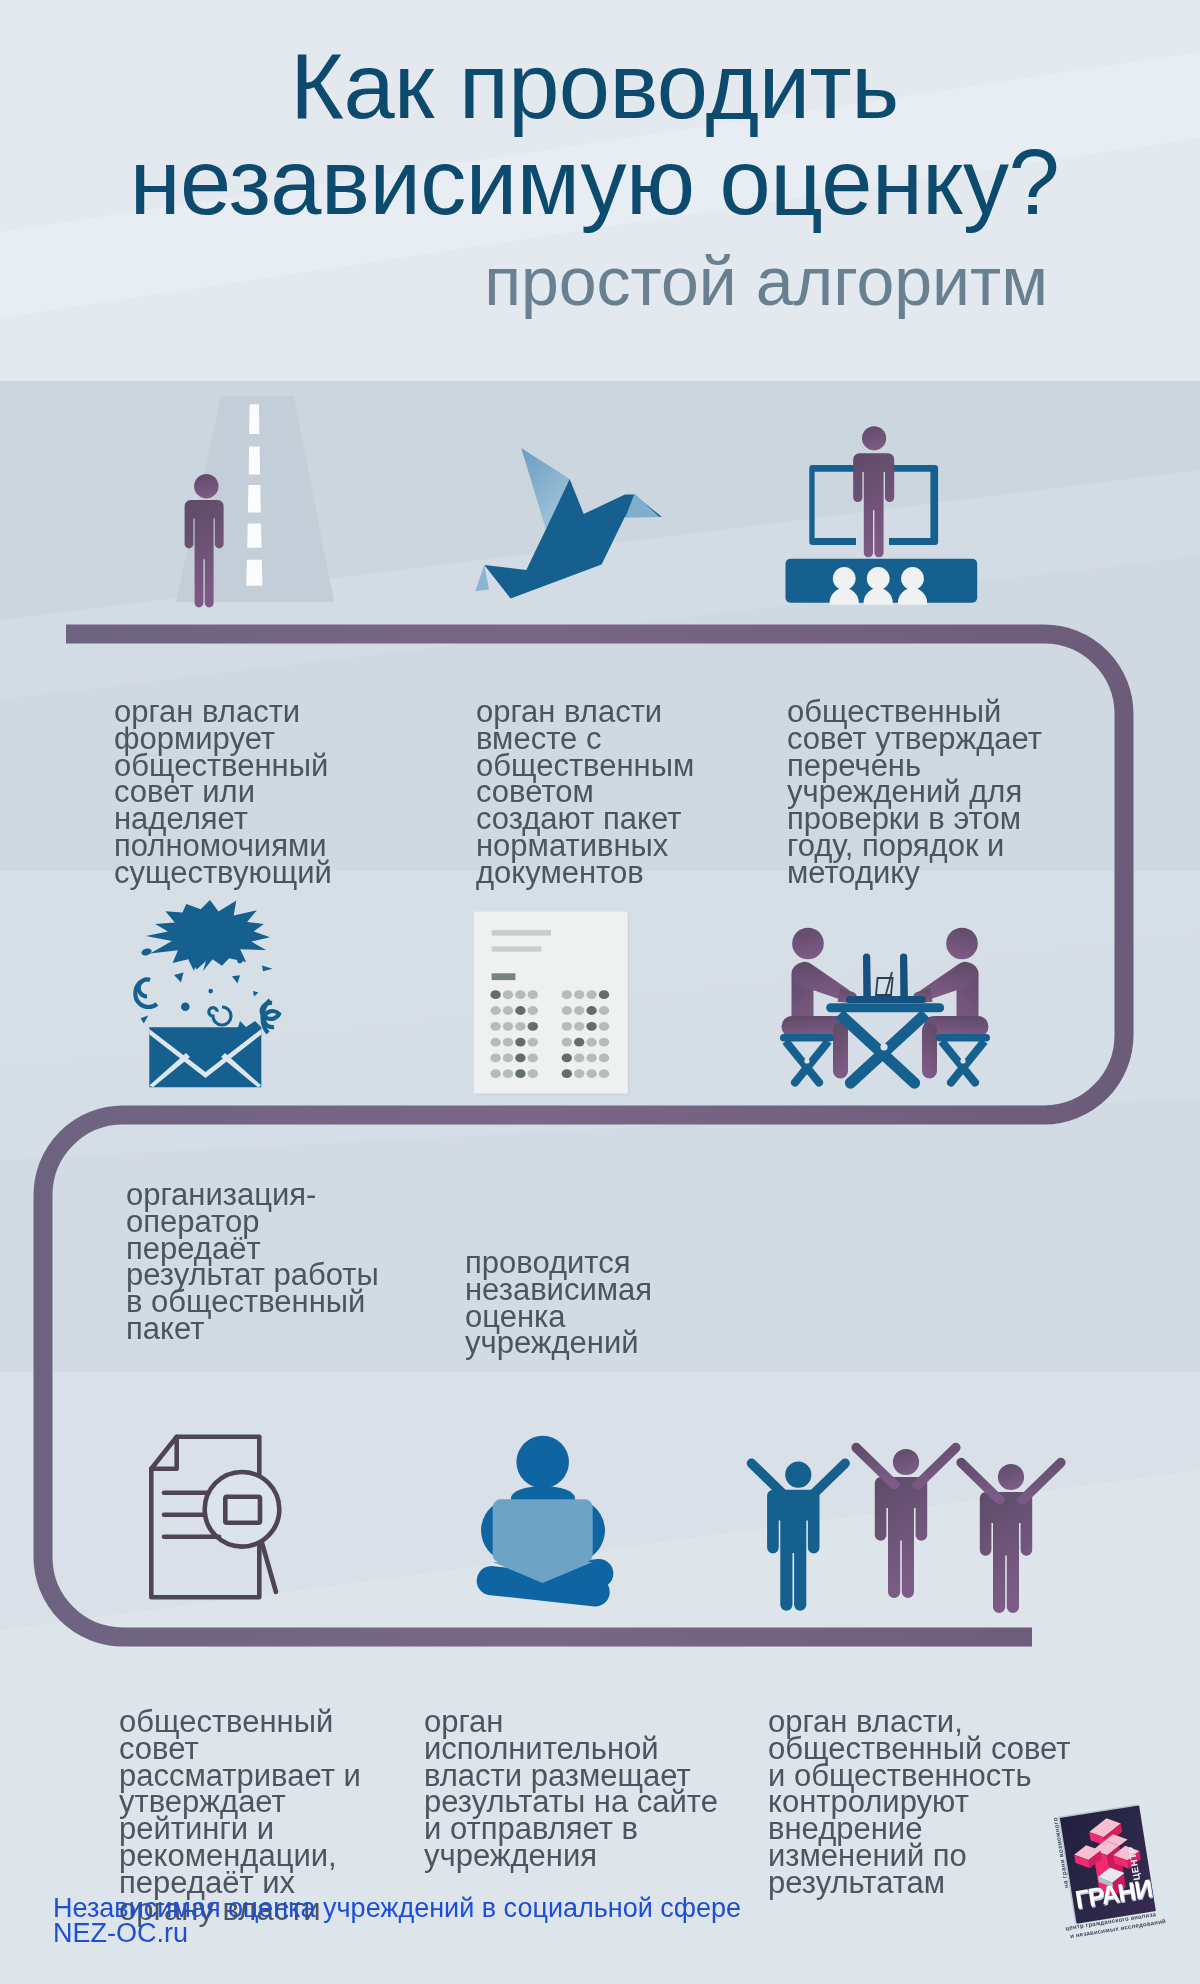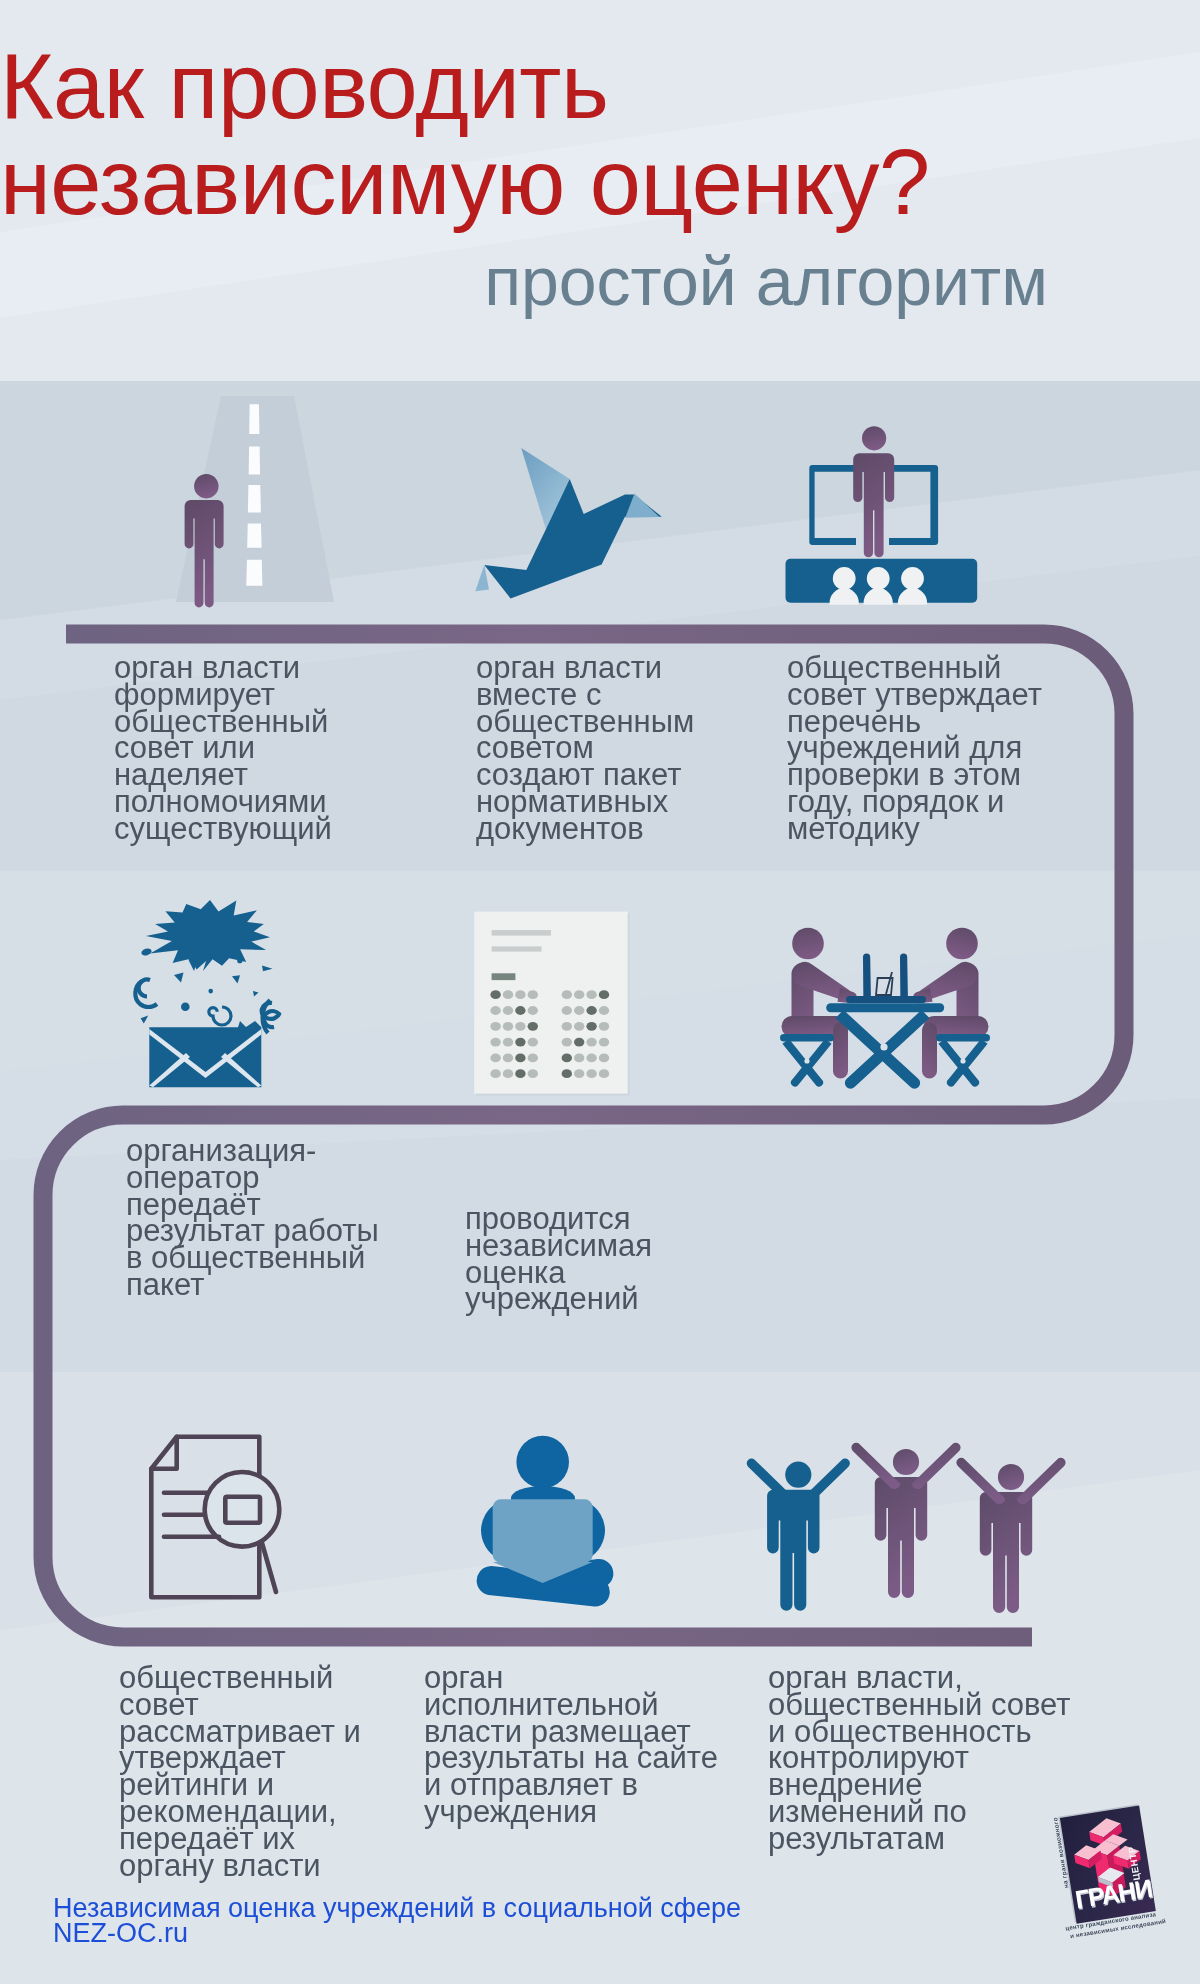--- a/index.html
+++ b/index.html
@@ -1,25 +1,25 @@
 <!DOCTYPE html>
 <html><head>
 <meta charset="utf-8">
 <style>
   html,body{margin:0;padding:0;background:#d6dee6;}
   body{width:1200px;height:1984px;overflow:hidden;
        font-family:"Liberation Sans",sans-serif;
        -webkit-font-smoothing:antialiased;}
   #page{position:relative;width:1200px;height:1984px;overflow:hidden;background:#d6dee6;}
   #bgsvg{position:absolute;left:0;top:0;}
-  .title{position:absolute;left:0;width:1189px;top:38px;text-align:left;
-         font-size:92px;line-height:96px;color:#b91c1c;letter-spacing:-0.5px;}
+  .title{position:absolute;left:0;width:1189px;top:38px;text-align:center;
+         font-size:92px;line-height:96px;color:#0c4a6e;letter-spacing:-0.5px;}
   .sub{position:absolute;right:152px;top:242px;text-align:right;font-size:68px;
        color:#68808f;letter-spacing:0px;}
-  .txt{position:absolute;font-size:31px;line-height:26.8px;color:#4b5561;white-space:pre-line;}
+  .txt{position:absolute;font-size:31px;line-height:26.8px;color:#4b5561;white-space:pre-line;margin-top:44px;}
   #logo{position:absolute;left:1048px;top:1800px;}
   .foot{position:absolute;font-size:27px;color:#1d4ed8;line-height:24.6px;white-space:pre-line;}
 </style>
 </head>
 <body>
 
 <div id="page">
 
 <svg id="bgsvg" width="1200" height="1984" viewBox="0 0 1200 1984">
   <defs>

